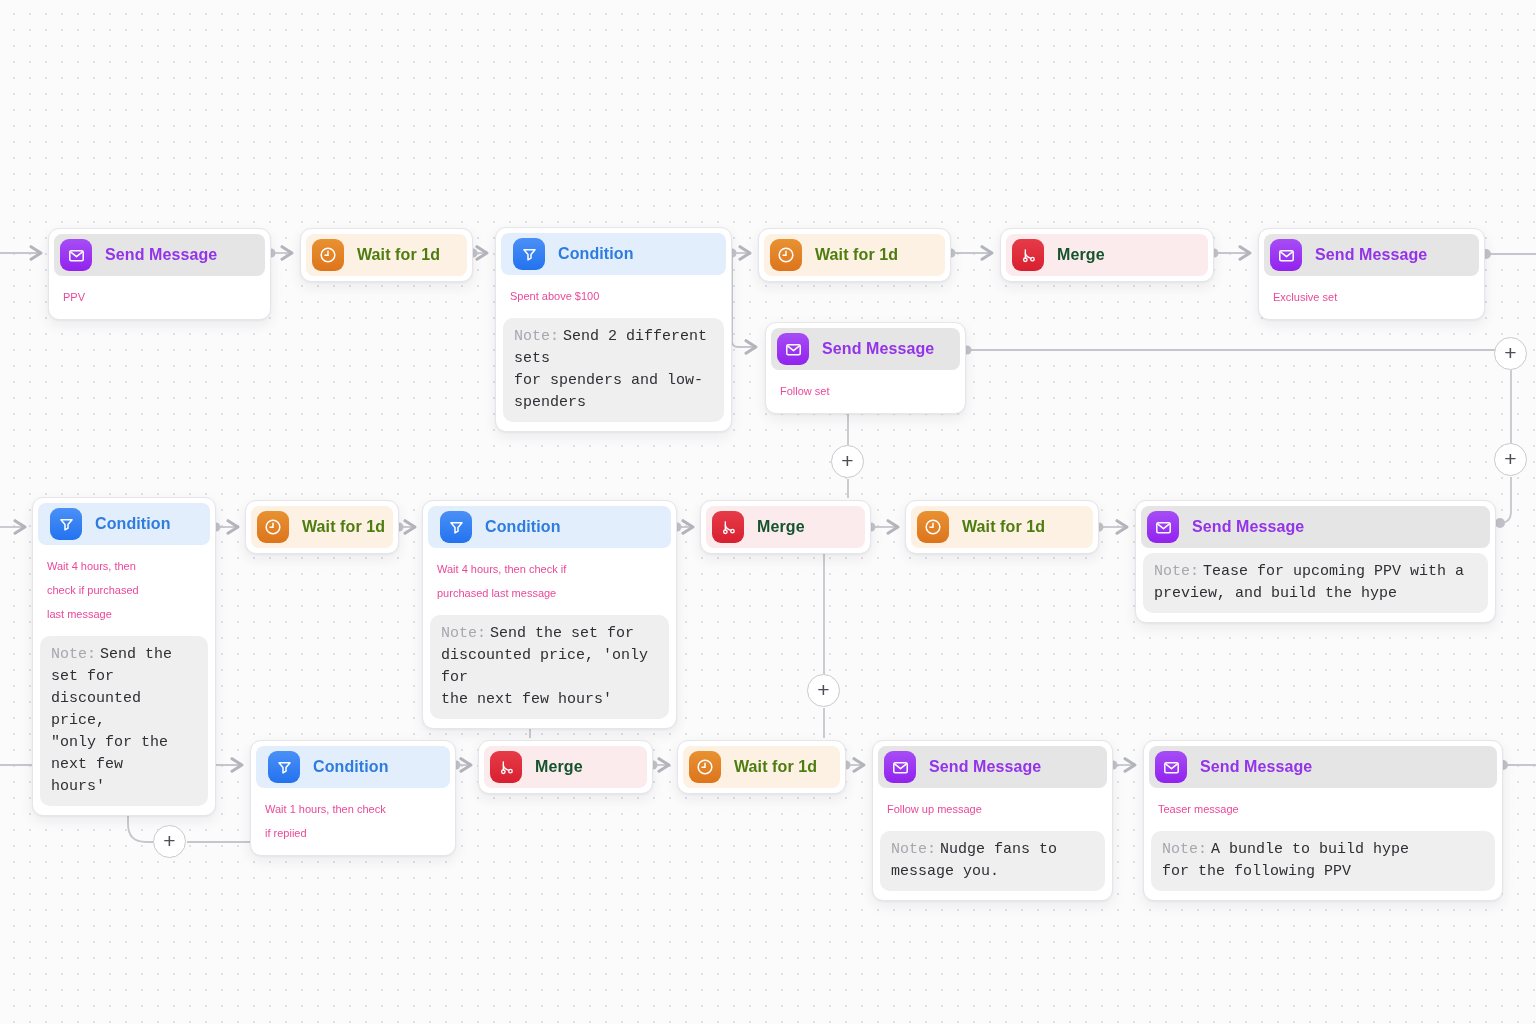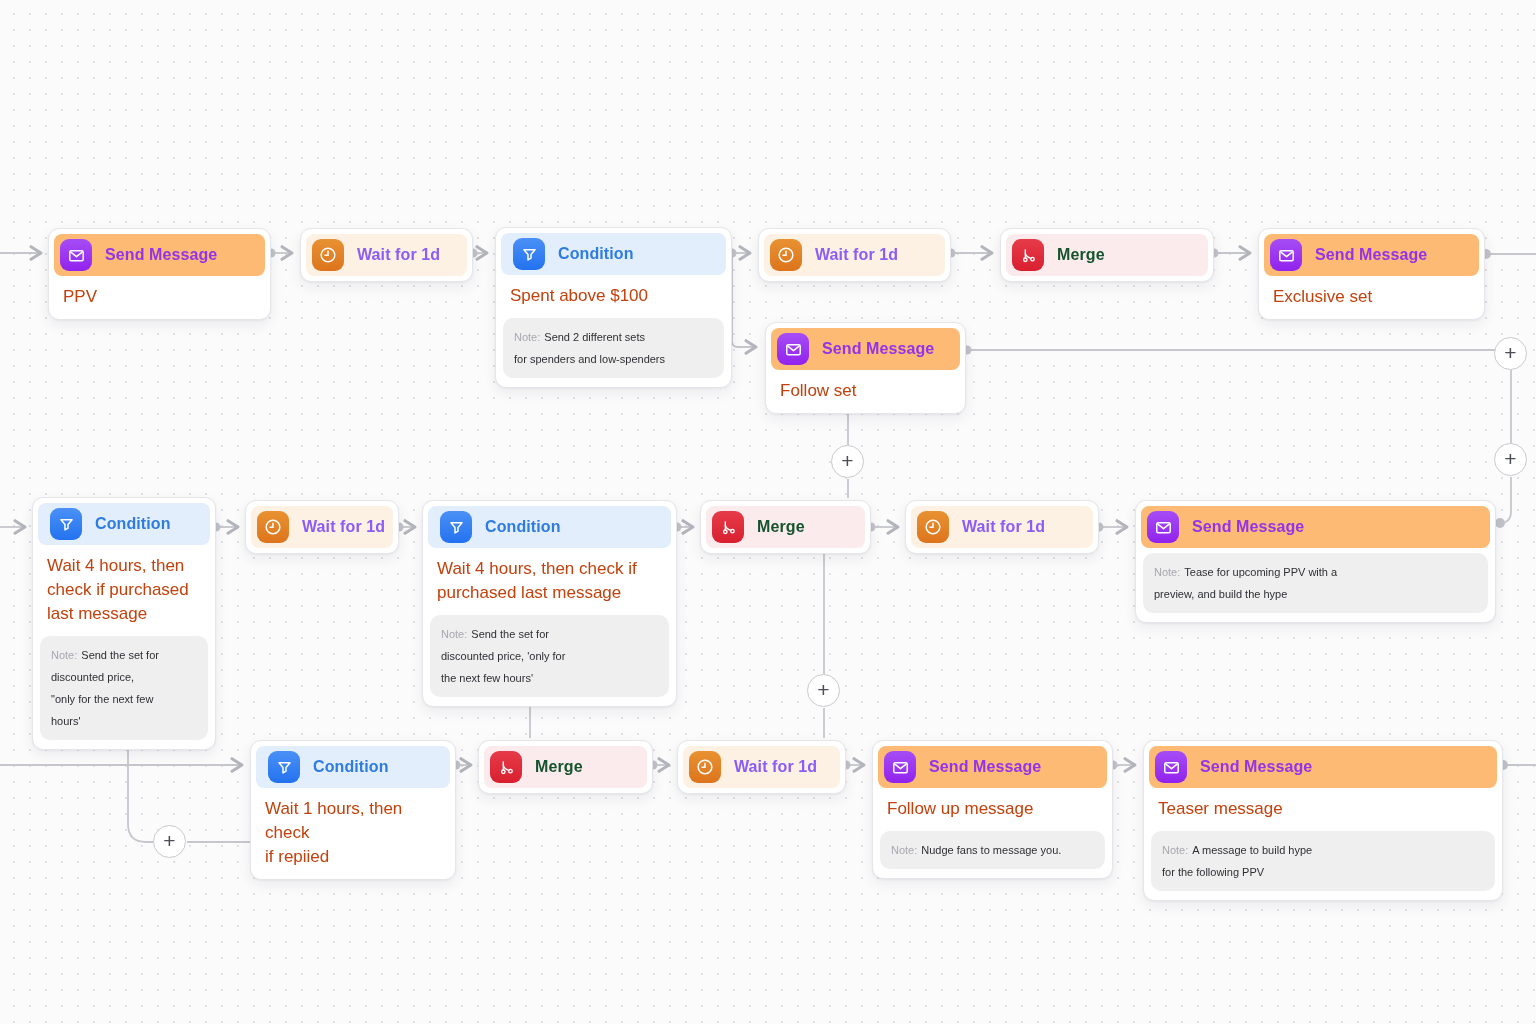--- a/index.html
+++ b/index.html
@@ -19,39 +19,39 @@
   .node{
     position:absolute;z-index:2;box-sizing:border-box;
     background:#fff;border:1px solid #e5e5ea;border-radius:11px;
     padding:5px;
     box-shadow:0 1px 2px rgba(30,30,40,.05),0 5px 14px rgba(30,30,40,.07);
   }
   .hdr{display:flex;align-items:center;gap:13px;height:42px;padding:0 6px;border-radius:8px;}
   .ic{width:32px;height:32px;border-radius:9px;flex:0 0 32px;display:flex;align-items:center;justify-content:center;}
   .ic svg{display:block;}
   .hlabel{font-size:16px;font-weight:700;letter-spacing:.1px;}
-  .send .hdr{background:#fdba74;}
+  .send .hdr{background:#e5e5e5;}
   .send .ic{background:linear-gradient(180deg,#a64df5,#9222ee);}
   .send .hlabel{color:#9333ea;}
   .wait .hdr{background:#fcf1e2;}
   .wait .ic{background:linear-gradient(180deg,#e89232,#dd741c);}
-  .wait .hlabel{color:#8b5cf6;}
+  .wait .hlabel{color:#4d7c0f;}
   .cond .hdr{background:#e2eefc;padding-left:12px;}
   .cond .ic{background:linear-gradient(180deg,#4a90f6,#2372ef);}
   .cond .hlabel{color:#2e7ce0;}
   .merge .hdr{background:#fbebec;}
   .merge .ic{background:linear-gradient(180deg,#e63b48,#d81f30);}
   .merge .hlabel{color:#14532d;}
   .btitle{
-    font-size:17px;line-height:24px;color:#c2410c;
+    font-size:11px;line-height:24px;color:#ec4899;
     padding:9px 9px 5px;white-space:pre-line;
   }
   .note{
     margin:5px 2px 4px;background:#efeff0;border-radius:10px;
-    padding:8px 11px;font-size:11px;line-height:22px;color:#2e2f33;
+    padding:8px 11px;font-size:15px;line-height:22px;color:#2e2f33;font-family:Liberation Mono, monospace;
   }
   .nl{color:#a7a8ae;margin-right:4px;}
   .nt{white-space:pre-line;}
   .plus{
     position:absolute;z-index:3;width:33px;height:33px;box-sizing:border-box;
     border-radius:50%;background:#fff;border:1.5px solid #c9cace;
     color:#4c4e55;font-size:21px;font-weight:400;line-height:29px;text-align:center;
     cursor:pointer;user-select:none;
   }
 </style>
@@ -360,21 +360,21 @@
     <div class="hdr">
       <span class="ic">
           <svg width="19" height="19" viewBox="0 0 24 24">
             <rect x="3.5" y="6" width="17" height="12.5" rx="1.8" fill="none" stroke="#fff" stroke-width="1.9"></rect>
             <path d="M4.5 7.5 L12 13.4 L19.5 7.5" fill="none" stroke="#fff" stroke-width="1.9" stroke-linejoin="round"></path>
           </svg>
         </span>
       <span class="hlabel">Send Message</span>
     </div>
     <div class="btitle">Teaser message</div>
-    <div class="note"><span class="nl">Note:</span><span class="nt">A message to build hype
+    <div class="note"><span class="nl">Note:</span><span class="nt">A bundle to build hype
 for the following PPV</span></div>
   </div>
 
   <div class="plus" style="left:831px;top:445px;">+</div>
   <div class="plus" style="left:807px;top:674px;">+</div>
   <div class="plus" style="left:153px;top:825px;">+</div>
   <div class="plus" style="left:1494px;top:337px;">+</div>
   <div class="plus" style="left:1494px;top:443px;">+</div>
 
 </div>

